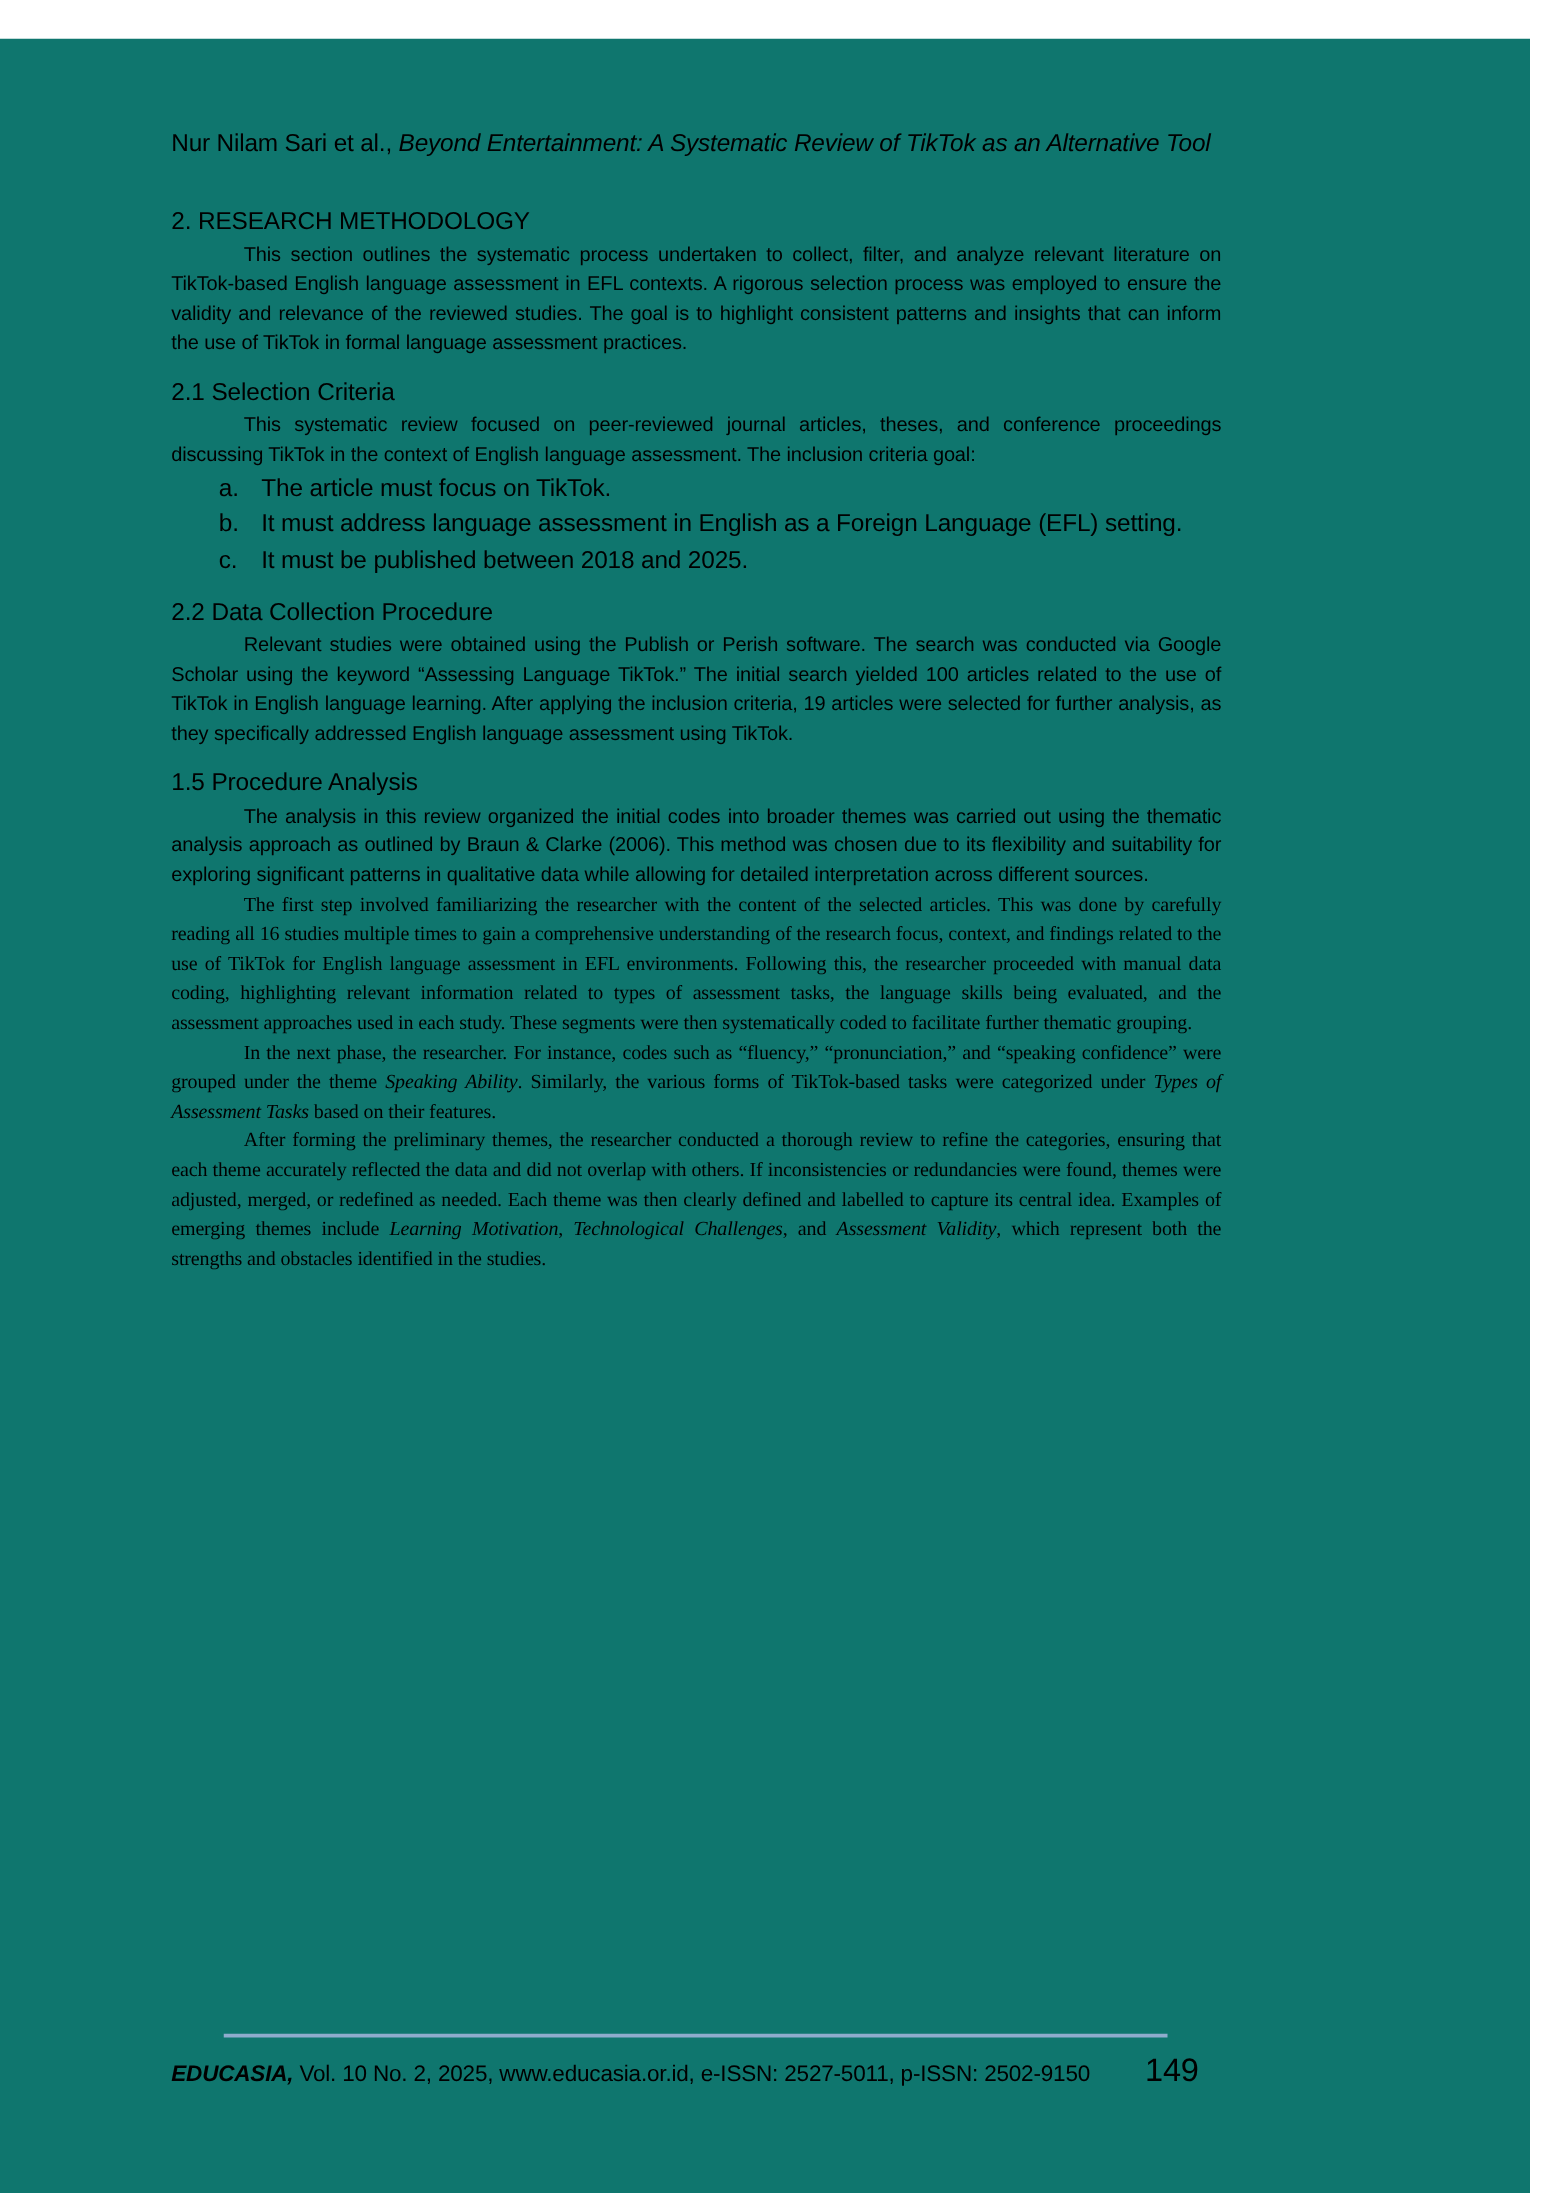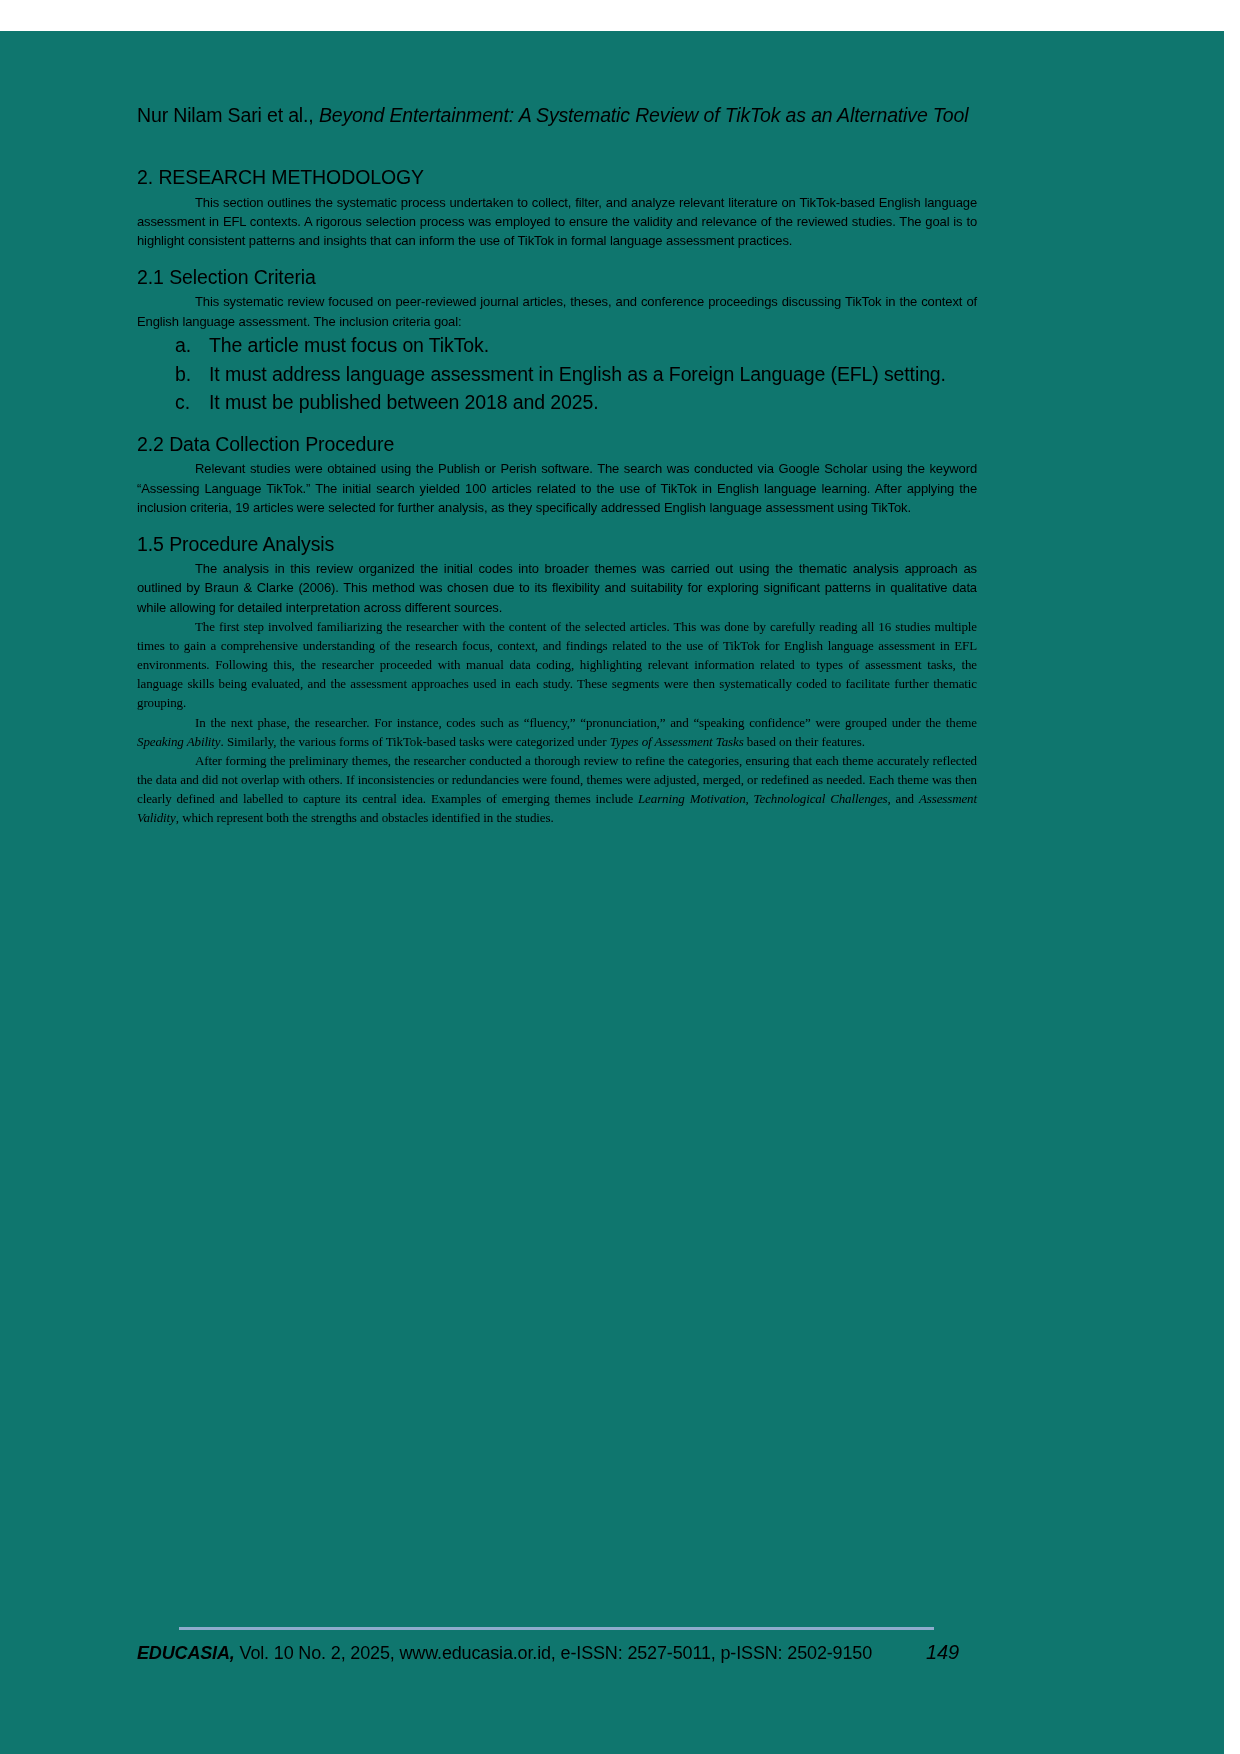--- a/index.html
+++ b/index.html
@@ -52,21 +52,21 @@
     margin-top: 0;
     margin-bottom: 2px;
   }
   h2.sub-head {
     margin-top: 14px;
     margin-bottom: 2px;
   }
 
   
   p.body-par {
-    font-size: 13px;
+    font-size: 16px;
     line-height: 1.475;
     text-align: justify;
     text-justify: inter-word;
     margin: 0;
     letter-spacing: -0.12px;
     word-spacing: 0.1px;
   }
   p.indent {
     text-indent: 58px;
   }
@@ -122,23 +122,22 @@
     font-size: 18px;
     letter-spacing: -0.15px;
     white-space: nowrap;
   }
   .footer-text .journal {
     font-weight: bold;
     font-style: italic;
     text-align: right;
   }
   .footer-page {
-    font-size: 20px;
+    font-size: 26px;
     padding-right: 38px;
-    font-style: italic;
   }
 </style>
 </head>
 <body>
 
 <div class="page">
 
   <div class="content">
 
     <div class="running-head">

